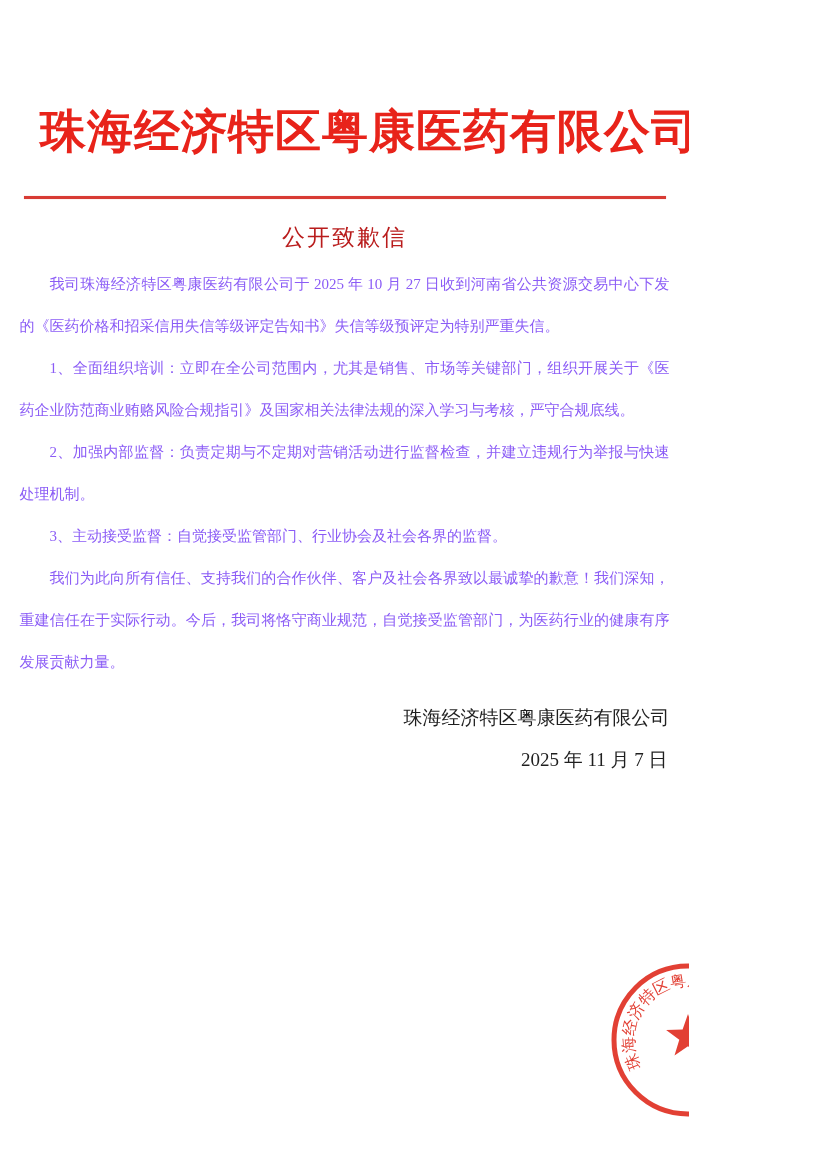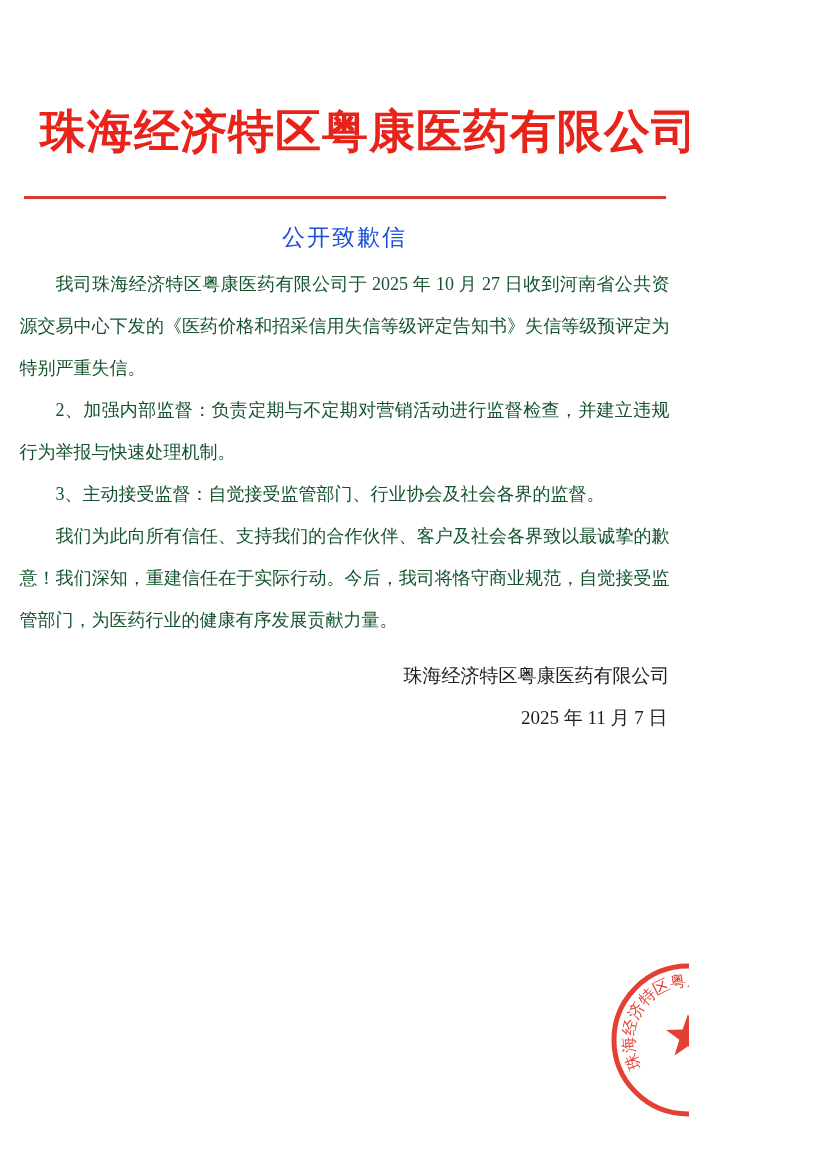--- a/index.html
+++ b/index.html
@@ -34,29 +34,29 @@
     height: 3px;
     background: #d83b34;
     box-shadow: 0 0 1px #e98a86;
   }
   .letter-heading {
     margin-top: 22px;
     text-align: center;
     font-size: 23px;
     letter-spacing: 2px;
     line-height: 34px;
-    color: #1d4ed8;
+    color: #b91c1c;
   }
   .letter-body {
     width: 650px;
     margin: 8px auto 0;
-    font-size: 18px;
+    font-size: 15px;
     line-height: 42px;
     text-align: justify;
-    color: #14532d;
+    color: #8b5cf6;
   }
   .letter-body p {
     margin: 0;
     text-indent: 2em;
   }
   .signature-block {
     width: 650px;
     margin: 14px auto 0;
     text-align: right;
     font-size: 19px;
@@ -84,20 +84,21 @@
 <div class="page">
 
   <div class="letterhead-title">珠海经济特区粤康医药有限公司</div>
 
   <div class="letterhead-divider"></div>
 
   <div class="letter-heading">公开致歉信</div>
 
   <div class="letter-body">
     <p>我司珠海经济特区粤康医药有限公司于 2025 年 10 月 27 日收到河南省公共资源交易中心下发的《医药价格和招采信用失信等级评定告知书》失信等级预评定为特别严重失信。</p>
+    <p>1、全面组织培训：立即在全公司范围内，尤其是销售、市场等关键部门，组织开展关于《医药企业防范商业贿赂风险合规指引》及国家相关法律法规的深入学习与考核，严守合规底线。</p>
     <p>2、加强内部监督：负责定期与不定期对营销活动进行监督检查，并建立违规行为举报与快速处理机制。</p>
     <p>3、主动接受监督：自觉接受监管部门、行业协会及社会各界的监督。</p>
     <p>我们为此向所有信任、支持我们的合作伙伴、客户及社会各界致以最诚挚的歉意！我们深知，重建信任在于实际行动。今后，我司将恪守商业规范，自觉接受监管部门，为医药行业的健康有序发展贡献力量。</p>
   </div>
 
   <div class="signature-block">
     <div class="signature-company">珠海经济特区粤康医药有限公司</div>
     <div class="signature-date">2025 年 11 月 7 日</div>
   </div>
 

